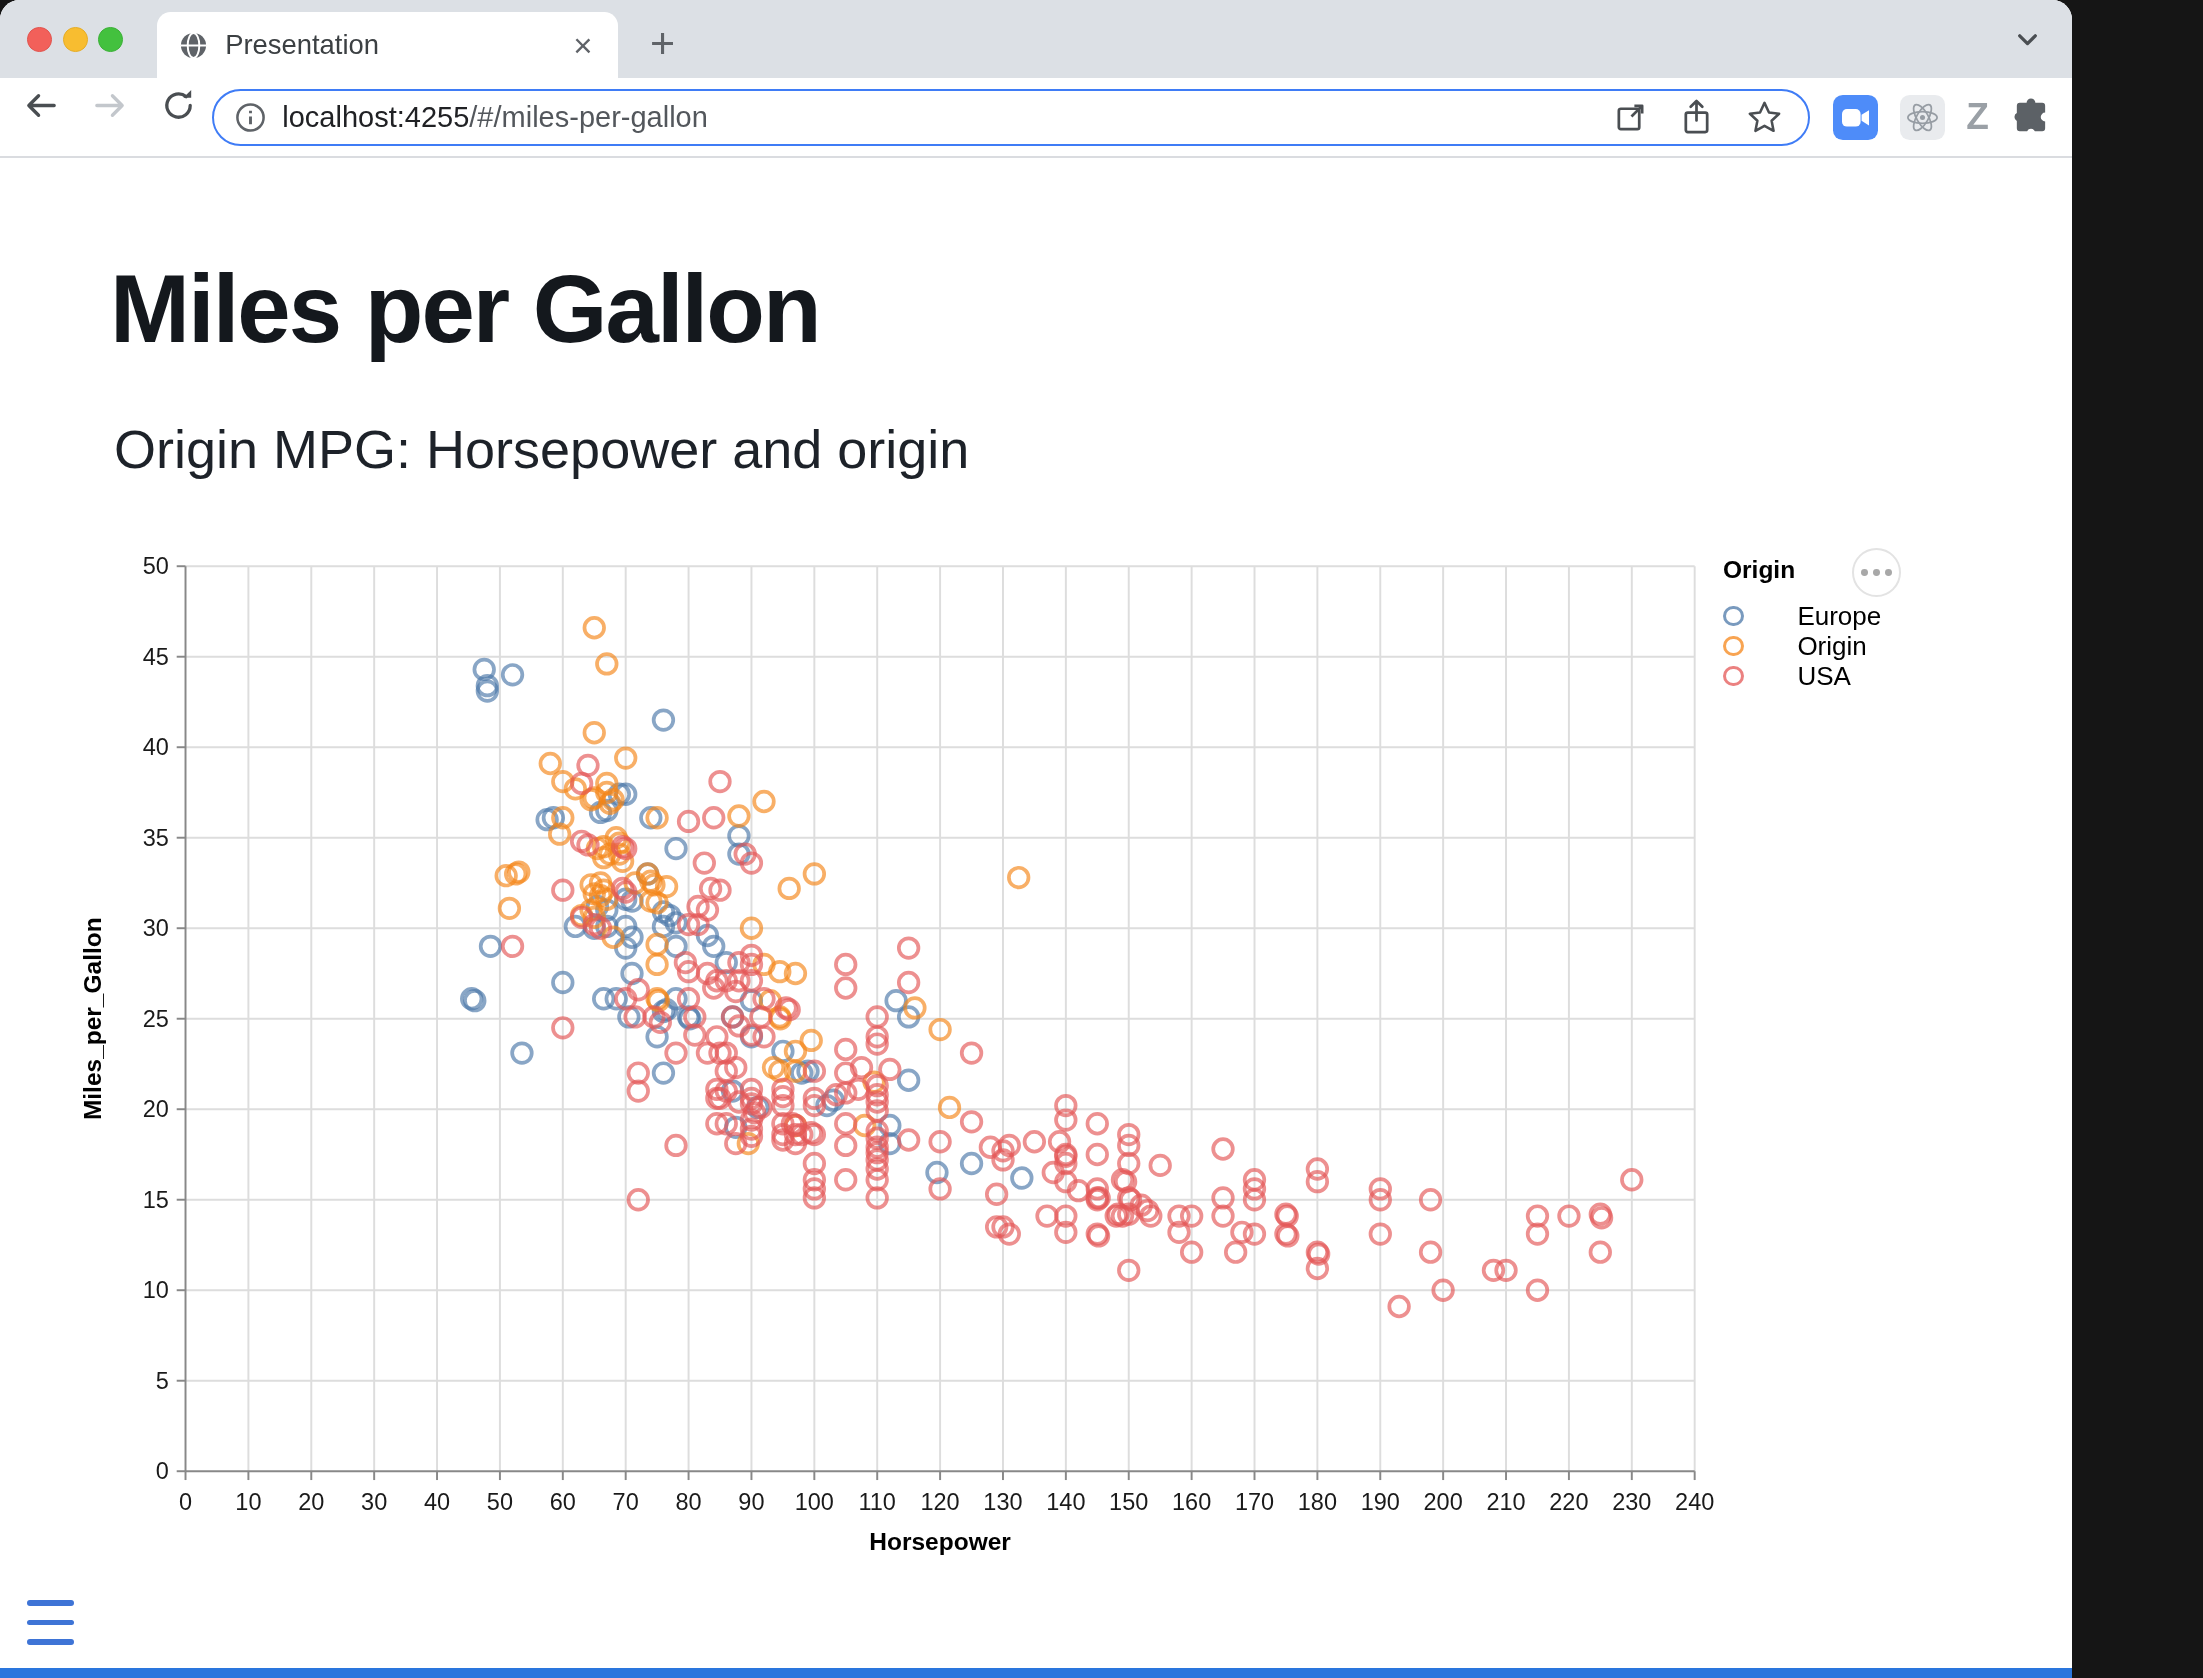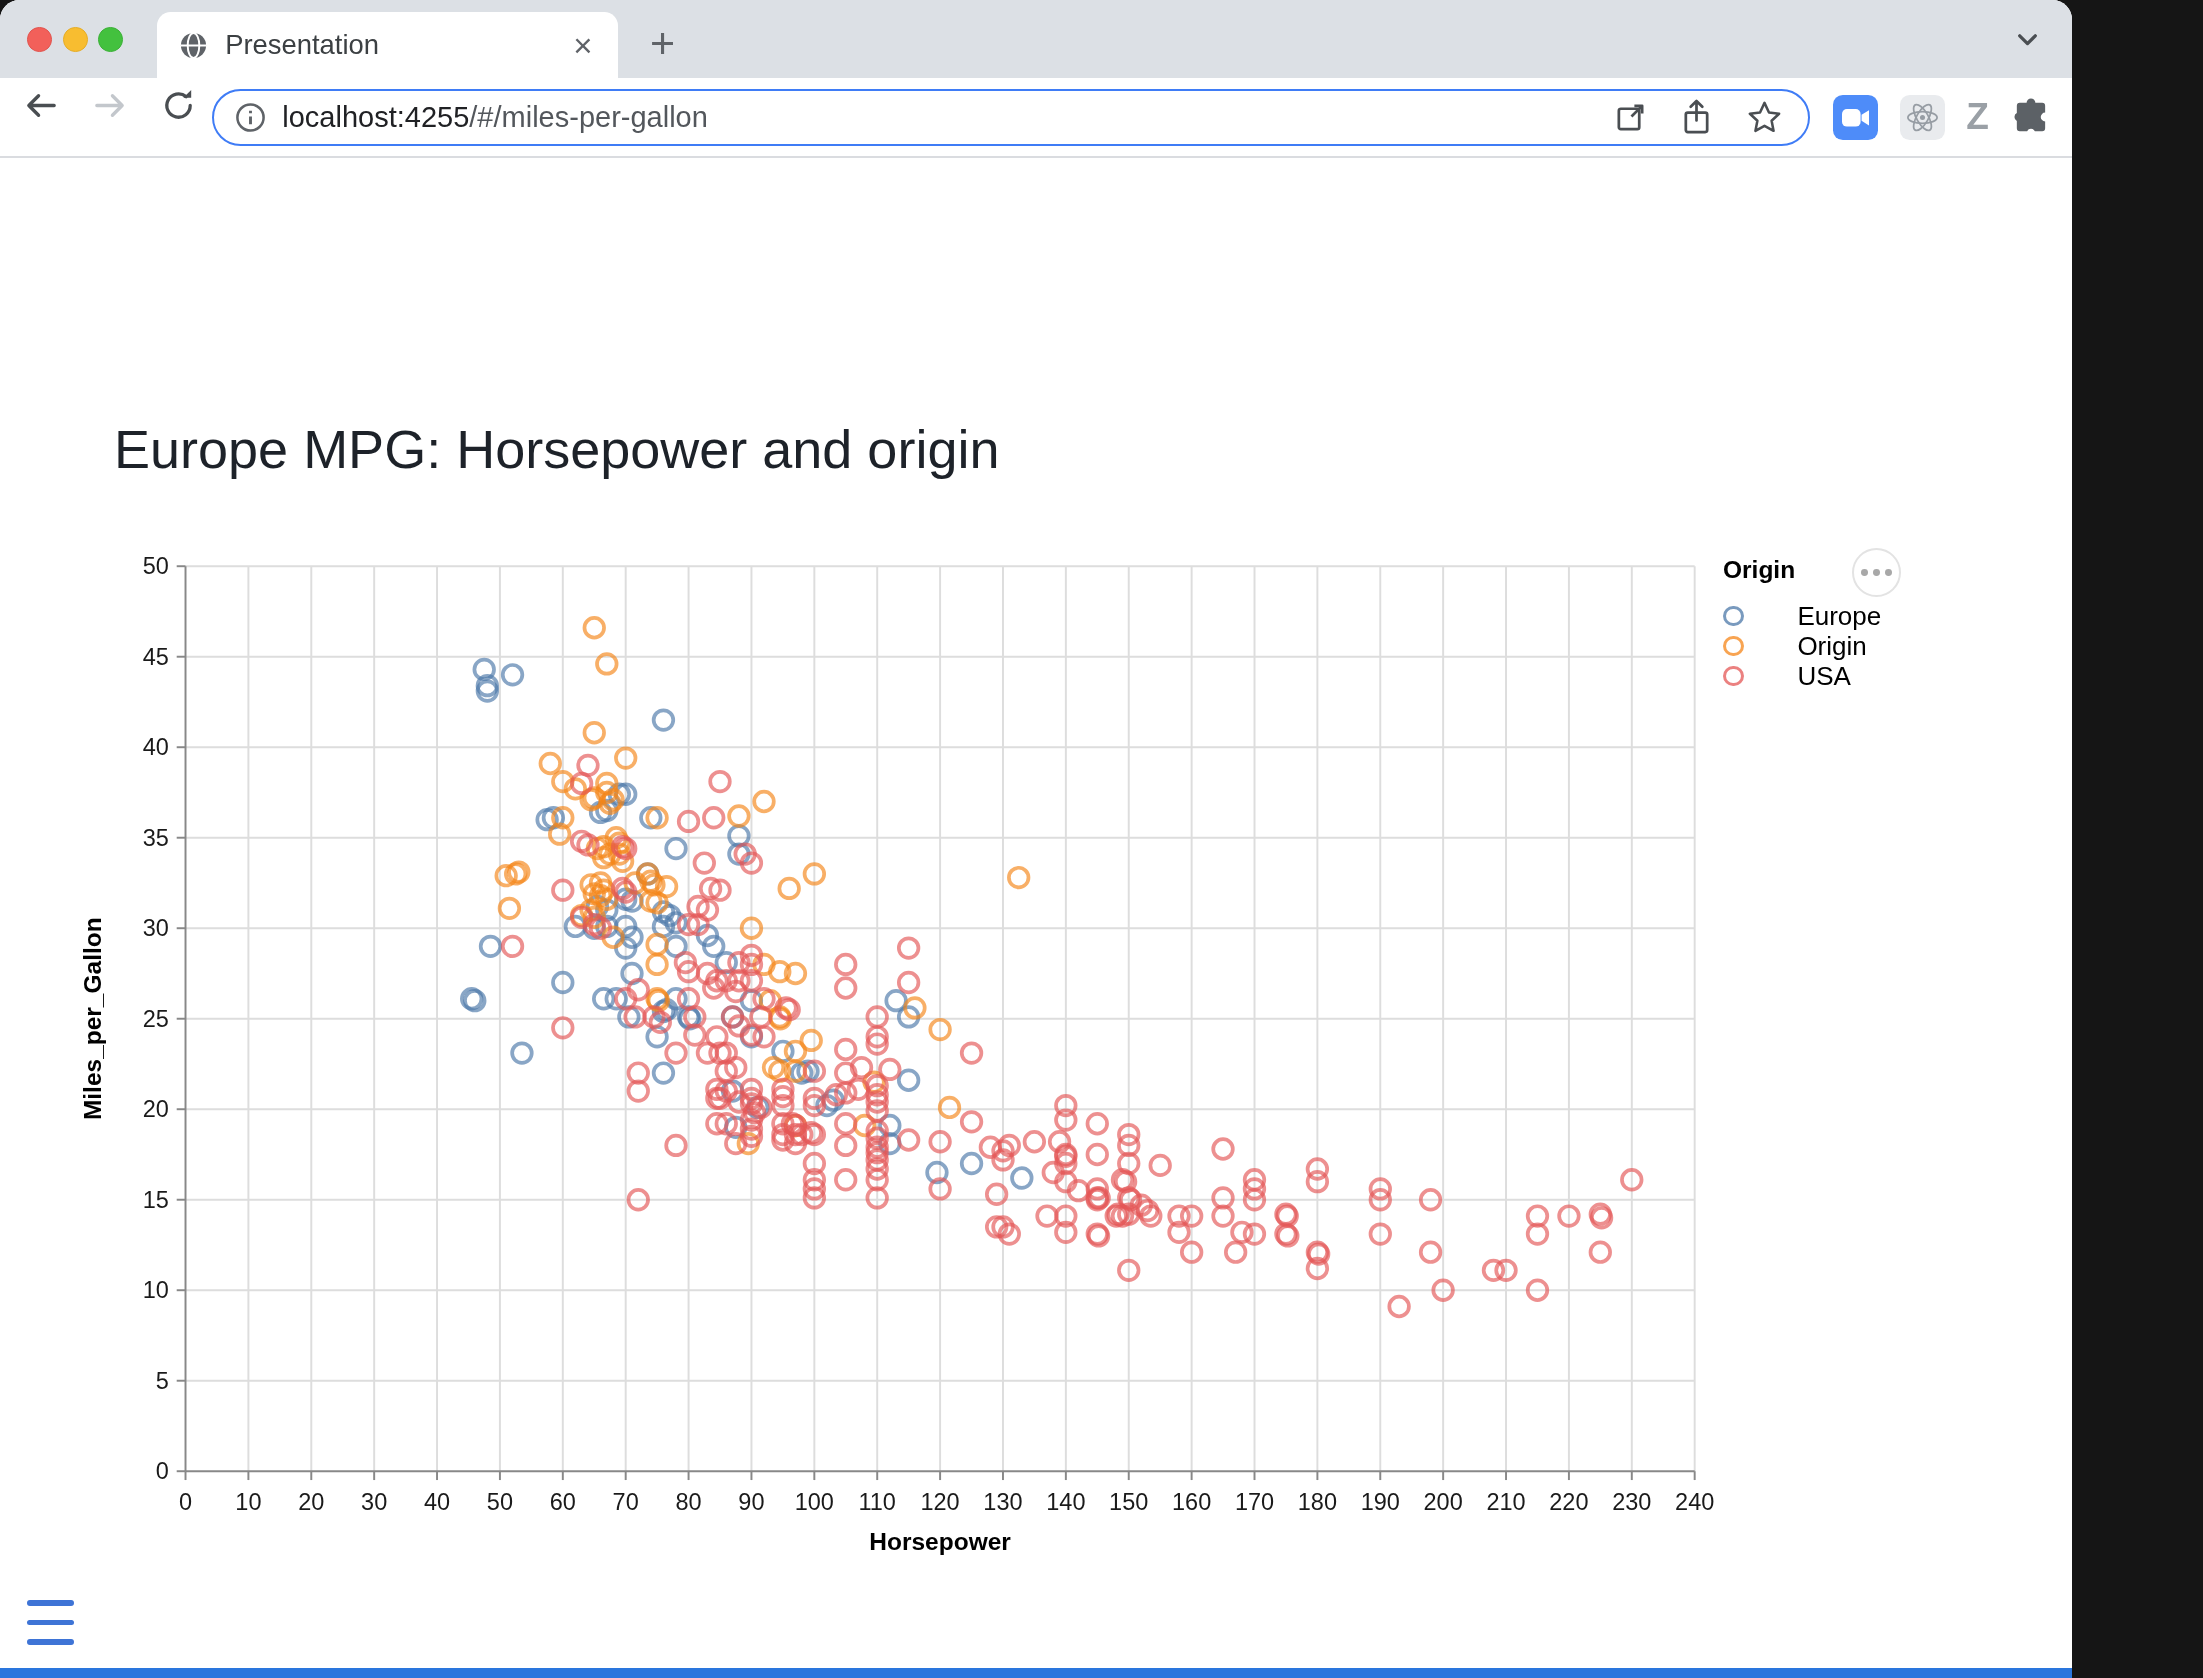--- a/index.html
+++ b/index.html
@@ -142,21 +142,22 @@
       <div class="avatar">JJ</div>
       <svg width="13.7" height="41" viewBox="0 0 14 42">
         <circle cx="7" cy="9" r="3" fill="#5c6166"></circle>
           <circle cx="7" cy="21" r="3" fill="#5c6166"></circle>
           <circle cx="7" cy="33" r="3" fill="#5c6166"></circle>
       </svg>
     </div>
   </div>
 
   <div class="content">
-    <h2 class="page-subtitle">Europe MPG: Horsepower and origin</h2>
+    <h1 class="page-title">Miles per Gallon</h1>
+    <h2 class="page-subtitle">Origin MPG: Horsepower and origin</h2>
 
     <svg id="chart" class="chart-svg" width="2203" height="1517" viewBox="0 164 2248 1548">
         <line x1="253.46666666666667" x2="253.46666666666667" y1="577.5" y2="1501" stroke="#ddd" stroke-width="2"></line>
         <line x1="317.6333333333333" x2="317.6333333333333" y1="577.5" y2="1501" stroke="#ddd" stroke-width="2"></line>
         <line x1="381.8" x2="381.8" y1="577.5" y2="1501" stroke="#ddd" stroke-width="2"></line>
         <line x1="445.96666666666664" x2="445.96666666666664" y1="577.5" y2="1501" stroke="#ddd" stroke-width="2"></line>
         <line x1="510.1333333333334" x2="510.1333333333334" y1="577.5" y2="1501" stroke="#ddd" stroke-width="2"></line>
         <line x1="574.3" x2="574.3" y1="577.5" y2="1501" stroke="#ddd" stroke-width="2"></line>
         <line x1="638.4666666666667" x2="638.4666666666667" y1="577.5" y2="1501" stroke="#ddd" stroke-width="2"></line>
         <line x1="702.6333333333332" x2="702.6333333333332" y1="577.5" y2="1501" stroke="#ddd" stroke-width="2"></line>

